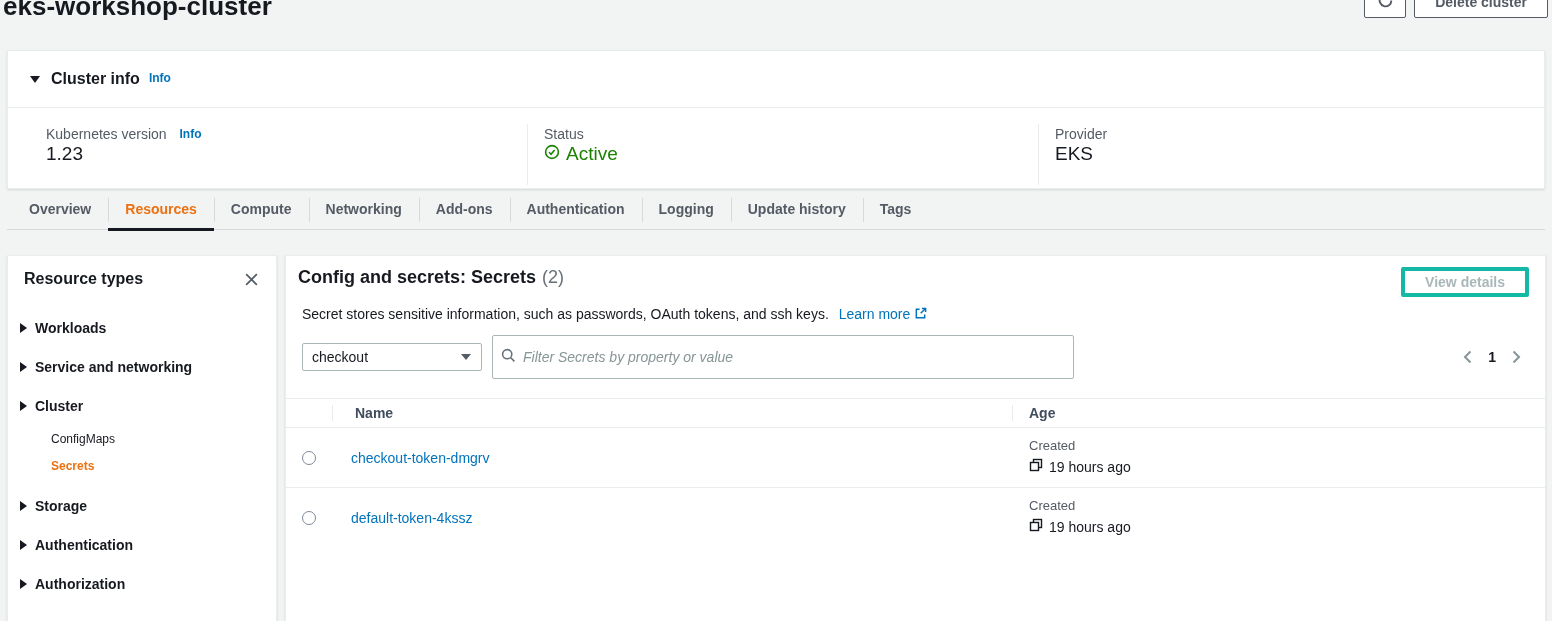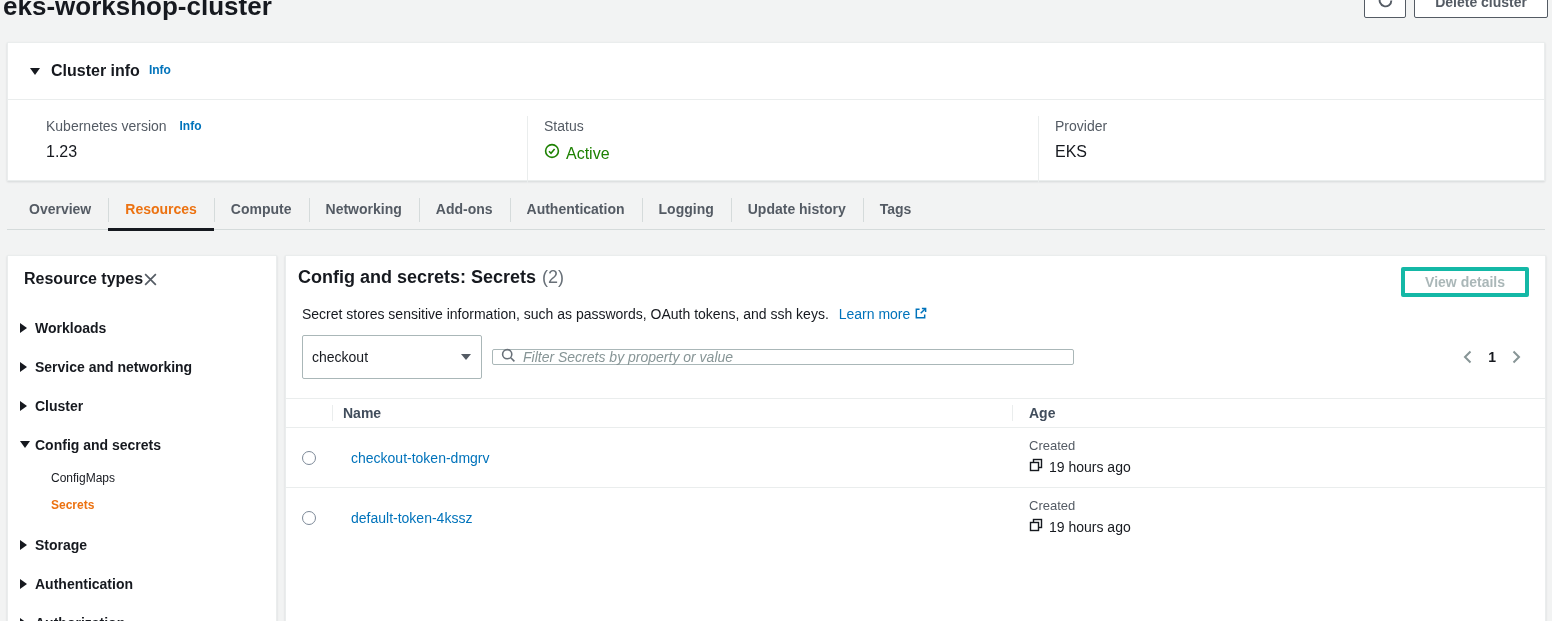--- a/index.html
+++ b/index.html
@@ -11,47 +11,47 @@
   .page-title { position: absolute; left: 3px; top: -9px; font-size: 26px; font-weight: 700; color: #16191f; white-space: nowrap; }
   .header-actions { position: absolute; right: 4px; top: -14px; display: flex; gap: 8px; }
   .btn { background: #fff; border: 1px solid #545b64; border-radius: 2px; height: 32px; font-family: inherit; font-size: 14px; font-weight: 700; color: #545b64; cursor: pointer; }
   .btn-icon { width: 42px; display: flex; align-items: center; justify-content: center; }
   .btn-delete { padding: 0 20px; }
 
   
   .panel { position: absolute; background: #fff; border: 1px solid #eaeded; box-shadow: 0 1px 2px rgba(0,28,36,.12); }
 
   
-  .cluster-info { left: 7px; top: 42px; width: 1538px; height: 139px; }
+  .cluster-info { left: 7px; top: 50px; width: 1538px; height: 139px; }
   .ci-header { height: 57px; border-bottom: 1px solid #eaeded; display: flex; align-items: center; padding-left: 22px; }
   .ci-title { font-size: 16px; font-weight: 700; margin-left: 11px; }
   .info-link { color: #0073bb; font-size: 12px; font-weight: 700; text-decoration: none; margin-left: 9px; position: relative; top: -1px; }
   .ci-fields { display: grid; grid-template-columns: 519px 511px 1fr; padding: 16px 0 0 0; }
   .ci-field { padding: 2px 0 20px 16px; }
   .ci-field.first { padding-left: 38px; }
   .ci-field.divided { border-left: 1px solid #eaeded; }
   .field-label { font-size: 14px; color: #545b64; }
-  .field-value { font-size: 16px; color: #16191f; margin-top: 9px; display: flex; align-items: center; }
+  .field-value { font-size: 19px; color: #16191f; margin-top: 1px; display: flex; align-items: center; }
   .status-active { color: #1d8102; align-items: flex-end; }
   .status-active svg { margin-right: 6px; }
 
   
   .caret-down { display: inline-block; width: 0; height: 0; border-left: 5px solid transparent; border-right: 5px solid transparent; border-top: 7px solid #16191f; }
   .caret-right { display: inline-block; width: 0; height: 0; border-top: 5px solid transparent; border-bottom: 5px solid transparent; border-left: 7px solid #16191f; }
 
   
   .tabs { position: absolute; left: 7px; top: 190px; width: 1538px; height: 40px; display: flex; padding-left: 5px; border-bottom: 1px solid #d5dbdb; }
   .tab { position: relative; padding: 0 17px; line-height: 39px; font-size: 14px; font-weight: 700; color: #545b64; cursor: pointer; white-space: nowrap; }
   .tab + .tab::before { content: ""; position: absolute; left: 0; top: 8px; width: 1px; height: 24px; background: #d5dbdb; }
   .tab.active { color: #ec7211; }
   .tab.active::after { content: ""; position: absolute; left: 0; right: 0; bottom: -2px; height: 3px; background: #16191f; }
 
   
   .sidebar { left: 7px; top: 255px; width: 270px; height: 400px; }
-  .sb-header { display: flex; align-items: center; padding: 14px 17px 6px 16px; }
+  .sb-header { display: flex; align-items: center; justify-content: space-between; padding: 14px 17px 6px 16px; }
   .sb-title { font-size: 16px; font-weight: 700; }
   .sb-close { cursor: pointer; display: flex; align-items: center; }
   .sb-list { padding-top: 14px; }
   .sb-item { display: flex; align-items: center; height: 39px; padding-left: 12px; cursor: pointer; }
   .sb-item .icon-box { width: 12px; display: flex; justify-content: flex-start; }
   .sb-item-label { font-size: 14px; font-weight: 700; color: #16191f; margin-left: 3px; }
   .sb-sub { padding-left: 43px; height: 27px; display: flex; align-items: center; font-size: 12px; color: #16191f; cursor: pointer; }
   .sb-sub.selected { color: #ec7211; font-weight: 700; text-align: center; }
   .sb-group-children { margin: 0 0 7px 0; }
 
@@ -59,34 +59,34 @@
   .main { left: 285px; top: 255px; width: 1261px; height: 400px; }
   .main-header { display: flex; justify-content: space-between; align-items: flex-start; padding: 11px 16px 0 12px; }
   .main-title { font-size: 18px; font-weight: 700; }
   .main-count { font-size: 18px; font-weight: 400; color: #687078; margin-left: 6px; }
   .btn-disabled { border: 4px solid #14b8a6; color: #aab7b8; height: 30px; padding: 0 20px; cursor: default; }
   .description { padding: 0 16px; margin-top: 9px; font-size: 14px; color: #16191f; }
   .learn-more { color: #0073bb; text-decoration: none; margin-left: 6px; }
   .learn-more svg { margin-left: 4px; position: relative; top: 1px; }
 
   .filter-row { display: flex; align-items: center; padding: 0 16px; margin-top: 13px; }
-  .dropdown { width: 180px; height: 44px; background: #fff; border: 1px solid #aab7b8; border-radius: 2px; display: flex; align-items: center; justify-content: space-between; padding: 0 10px 0 9px; font-size: 14px; cursor: pointer; }
+  .dropdown { width: 180px; height: 28px; background: #fff; border: 1px solid #aab7b8; border-radius: 2px; display: flex; align-items: center; justify-content: space-between; padding: 0 10px 0 9px; font-size: 14px; cursor: pointer; }
   .dropdown .dd-caret { border-left: 5px solid transparent; border-right: 5px solid transparent; border-top: 6px solid #545b64; }
-  .searchbox { flex: 0 0 582px; height: 16px; margin-left: 10px; background: #fff; border: 1px solid #aab7b8; border-radius: 2px; display: flex; align-items: center; padding: 0 8px; }
+  .searchbox { flex: 0 0 582px; height: 44px; margin-left: 10px; background: #fff; border: 1px solid #aab7b8; border-radius: 2px; display: flex; align-items: center; padding: 0 8px; }
   .searchbox input { border: none; outline: none; flex: 1; font-family: inherit; font-size: 14px; font-style: italic; color: #16191f; margin-left: 7px; background: transparent; }
   .searchbox input::placeholder { color: #879596; font-style: italic; }
   .pagination { margin-left: auto; display: flex; align-items: center; gap: 15px; padding-right: 7px; }
   .page-num { font-size: 14px; font-weight: 700; color: #16191f; }
   .page-arrow { display: flex; align-items: center; cursor: pointer; }
 
   
   .table { margin-top: 19px; }
   .thead { position: relative; display: grid; grid-template-columns: 46px 680px 1fr; height: 30px; align-items: center; border-top: 1px solid #eaeded; border-bottom: 1px solid #eaeded; }
   .th { font-size: 14px; font-weight: 700; color: #414d5c; }
-  .th-name { padding-left: 11px; }
+  .th-name { padding-left: 23px; }
   .th-age { padding-left: 17px; }
   .col-div { position: absolute; top: 6px; bottom: 6px; width: 1px; background: #eaeded; }
   .col-div.d1 { left: 46px; }
   .col-div.d2 { left: 726px; }
   .trow { display: grid; grid-template-columns: 46px 680px 1fr; min-height: 60px; border-bottom: 1px solid #eaeded; }
   .trow:last-child { border-bottom: none; }
   .cell-radio { display: flex; align-items: center; justify-content: flex-start; padding-left: 16px; }
   .radio { width: 14px; height: 14px; border: 1px solid #7d8998; border-radius: 50%; background: #fff; cursor: pointer; }
   .cell-name { display: flex; align-items: center; padding-left: 19px; }
   .cell-name a { color: #0073bb; font-size: 14px; text-decoration: none; cursor: pointer; }
@@ -179,26 +179,20 @@
             <span class="caret-right"></span>
           </span>
         <span class="sb-item-label">Service and networking</span>
       </div>
       <div class="sb-item">
         <span class="icon-box">
             <span class="caret-right"></span>
           </span>
         <span class="sb-item-label">Cluster</span>
       </div>
-      <div class="sb-item">
-        <span class="icon-box">
-            <span class="caret-down"></span>
-          </span>
-        <span class="sb-item-label">Config and secrets</span>
-      </div>
       <div class="sb-group-children">
         <div class="sb-sub">ConfigMaps</div>
         <div class="sb-sub selected">Secrets</div>
       </div>
       <div class="sb-item">
         <span class="icon-box">
             <span class="caret-right"></span>
           </span>
         <span class="sb-item-label">Storage</span>
       </div>

